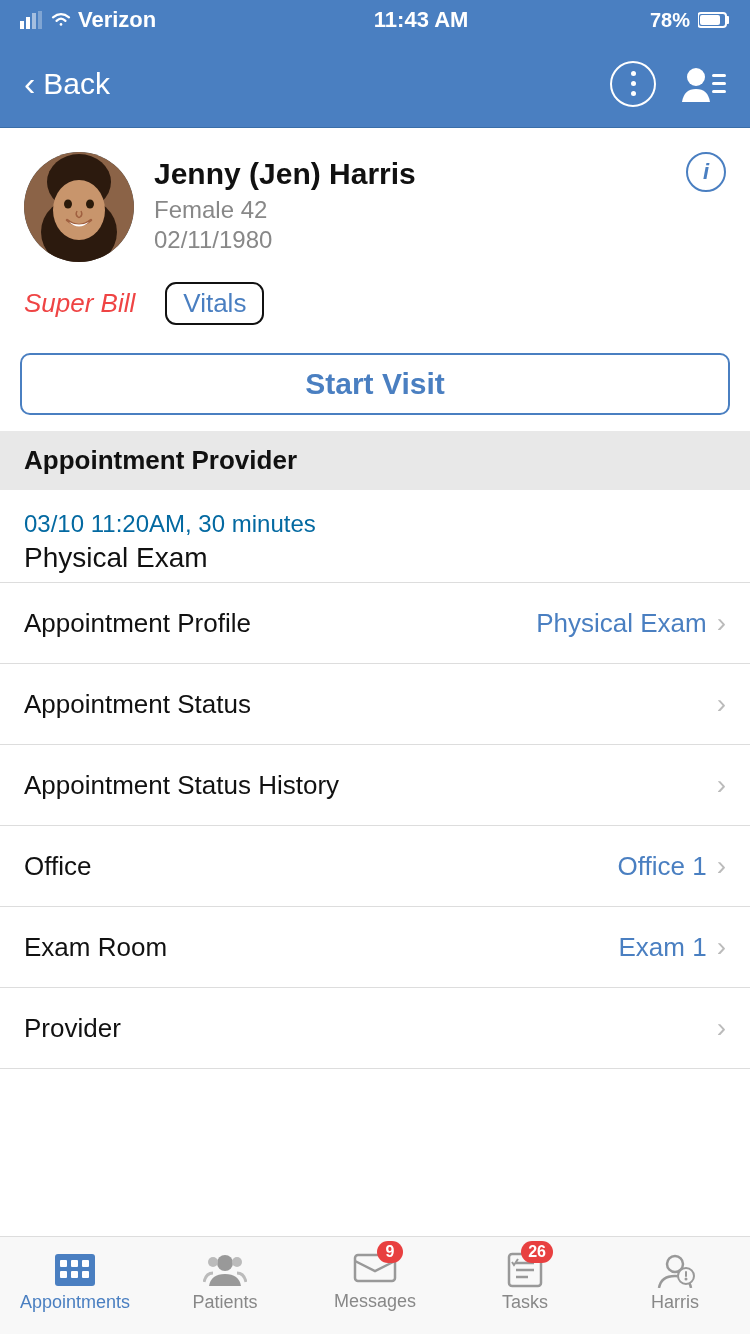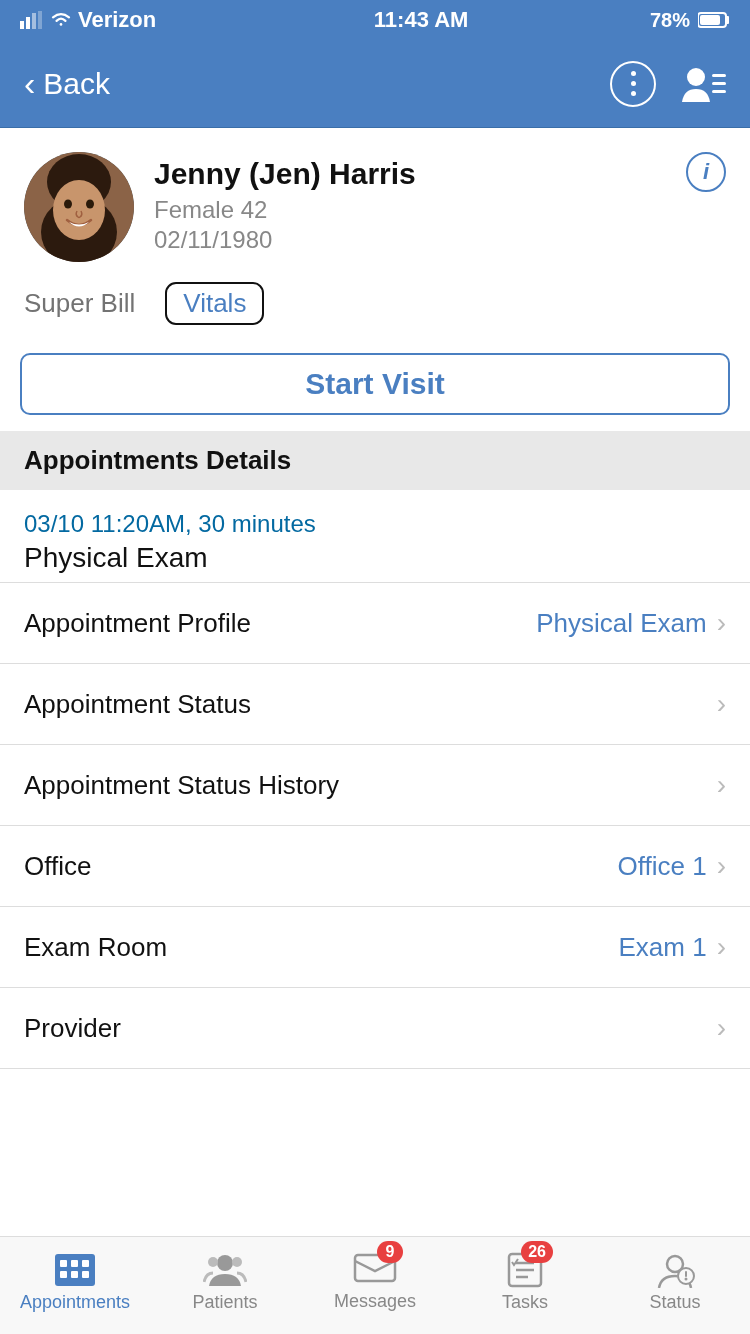--- a/index.html
+++ b/index.html
@@ -145,22 +145,23 @@
 
     
     .quick-links {
       padding: 4px 24px 16px 24px;
       display: flex;
       align-items: center;
       gap: 30px;
     }
     .quick-link {
       font-size: 26px;
-      color: #737373;
-      cursor: pointer;
+      color: #ef4444;
+      cursor: pointer;
+      font-style: italic;
     }
     .quick-link-vitals {
       font-size: 26px;
       color: #4a7fc1;
       cursor: pointer;
       border: 2.5px solid #111;
       padding: 4px 16px;
       border-radius: 11px;
     }
 
@@ -381,21 +382,21 @@
 
   <div class="quick-links">
     <span class="quick-link">Super Bill</span>
     <span class="quick-link-vitals">Vitals</span>
   </div>
 
   <div class="start-visit-container">
     <button class="start-visit-btn">Start Visit</button>
   </div>
 
-  <div class="section-header">Appointments Details</div>
+  <div class="section-header">Appointment Provider</div>
 
   <div class="appt-info">
     <div class="appt-datetime">03/10 11:20AM, 30 minutes</div>
     <div class="appt-type">Physical Exam</div>
   </div>
 
   <div>
     <div class="list-divider"></div>
     <div class="list-item">
       <span class="list-item-label">Appointment Profile</span>
@@ -501,16 +502,16 @@
 
   <div class="tab-item">
     <svg width="44" height="36" viewBox="0 0 44 36">
       <circle cx="22" cy="12" r="8" stroke="#999" stroke-width="2.5" fill="none"></circle>
       <path d="M6 36 Q8 24 22 24 Q36 24 38 36" stroke="#999" stroke-width="2.5" fill="none"></path>
       <circle cx="33" cy="24" r="8" fill="#f8f8f8" stroke="#f8f8f8" stroke-width="1"></circle>
       <circle cx="33" cy="24" r="8" stroke="#999" stroke-width="2" fill="none"></circle>
       <line x1="33" y1="20" x2="33" y2="24" stroke="#999" stroke-width="2" stroke-linecap="round"></line>
       <circle cx="33" cy="27" r="1.5" fill="#999"></circle>
     </svg>
-    <span class="tab-label">Status</span>
+    <span class="tab-label">Harris</span>
   </div>
 
 </div>
 
 </body></html>

